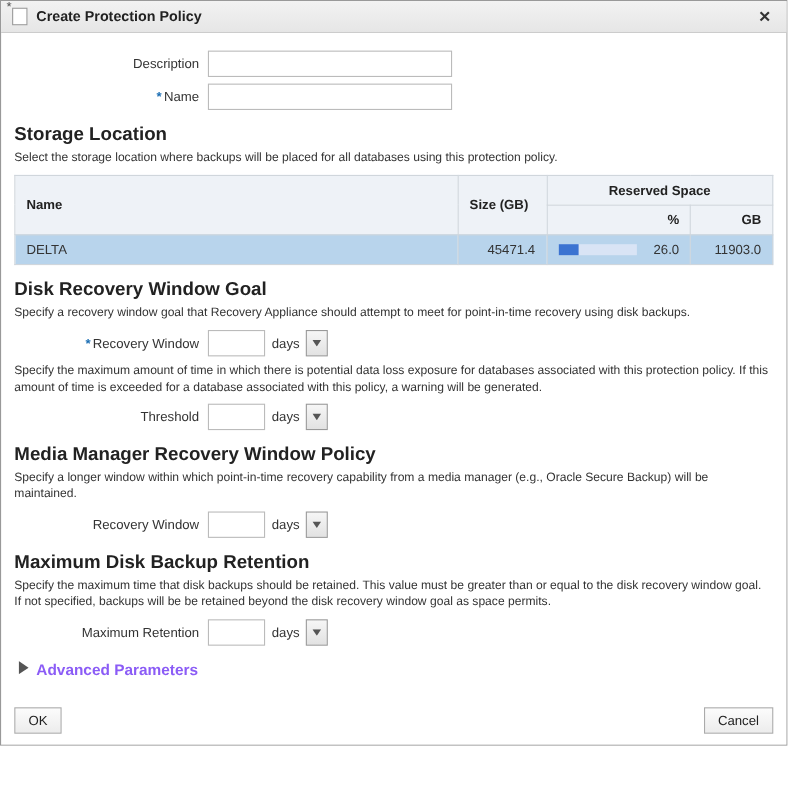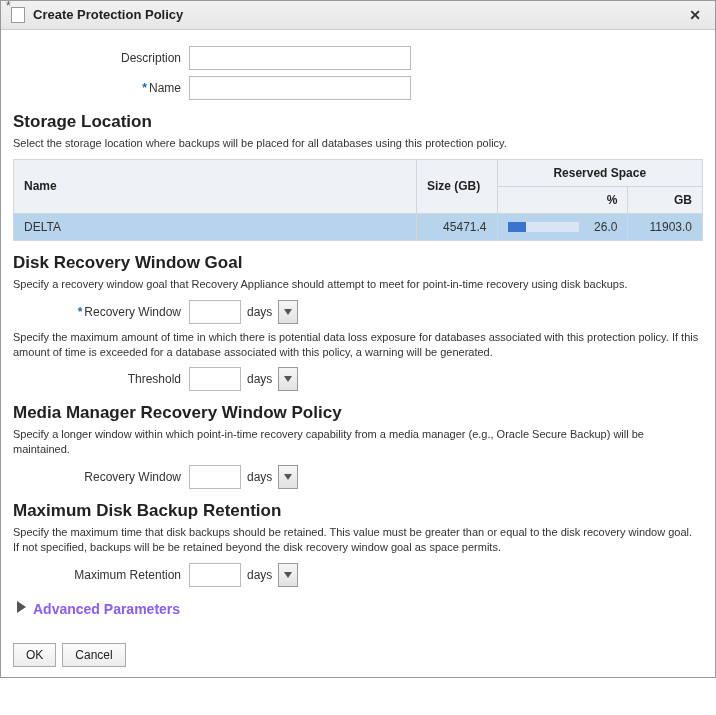--- a/index.html
+++ b/index.html
@@ -162,21 +162,21 @@
     margin-right: 6px;
   }
   .adv .lbl {
     font-size: 14px;
     font-weight: bold;
     color: #8b5cf6;
   }
   .footer {
     padding: 10px 12px;
     display: flex;
-    justify-content: flex-start;
+    justify-content: space-between;
     gap: 6px;
   }
   .btn {
     border: 1px solid #aaa;
     background: linear-gradient(#fcfcfc,#ececec);
     padding: 4px 12px;
     font-size: 12px;
     cursor: pointer;
     color: #222;
   }

